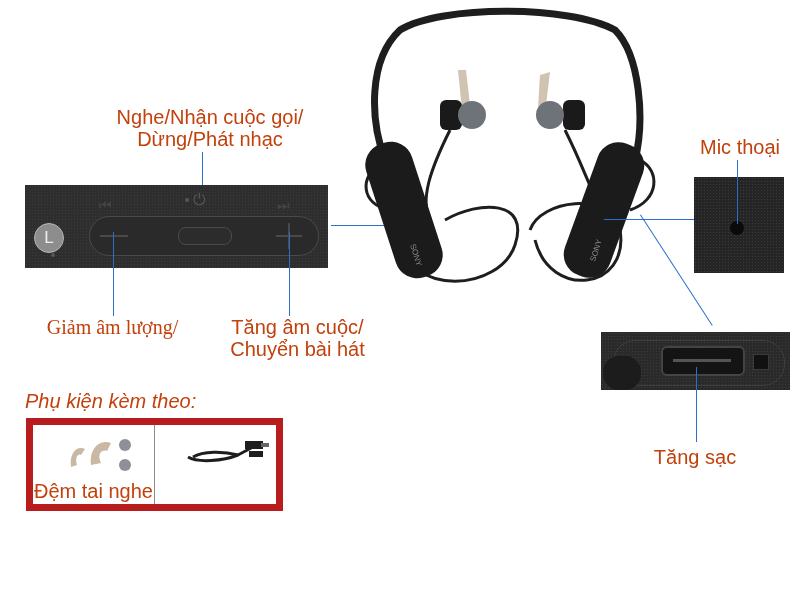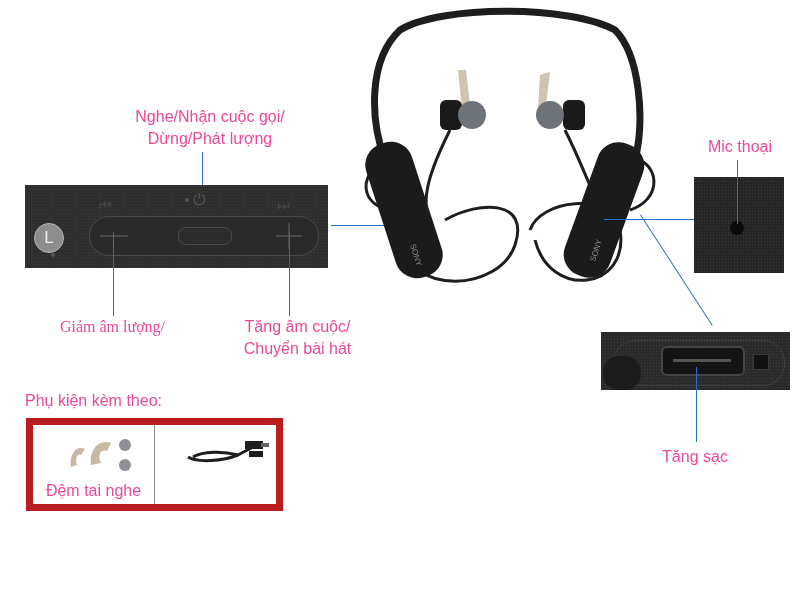--- a/index.html
+++ b/index.html
@@ -1,29 +1,29 @@
 <!DOCTYPE html>
 <html><head>
 <meta charset="utf-8">
 <style>
   html,body{margin:0;padding:0;background:#fff;}
   body{width:800px;height:600px;position:relative;overflow:hidden;font-family:"Liberation Sans",sans-serif;color:#7a7a7a;}
   .abs{position:absolute;}
-  .label{position:absolute;font-size:16px;line-height:22px;text-align:center;color:#ec4899;font-weight:300;white-space:nowrap;}
+  .label{position:absolute;font-size:20px;line-height:22px;text-align:center;color:#c2410c;font-weight:300;white-space:nowrap;}
   .line{position:absolute;background:#2a6fc9;}
   .panel{position:absolute;background:#2e2e2e;
     background-image:radial-gradient(#3b3b3b 0.8px, transparent 1px);background-size:3px 3px;}
   .box{position:absolute;border:7px solid #b91c1c;}
 </style>
 </head>
 <body>
 
 <div class="label" style="left:110px;top:106px;width:200px;">
   <div>Nghe/Nhận cuộc gọi/</div>
-  <div>Dừng/Phát lượng</div>
+  <div>Dừng/Phát nhạc</div>
 </div>
 <div class="line" style="left:202px;top:152px;width:1px;height:84px;"></div>
 
 <div class="panel" style="left:25px;top:185px;width:303px;height:83px;">
   <div class="abs" style="left:9px;top:38px;width:28px;height:28px;border-radius:50%;background:#8d8d8d;border:1px solid #b5b5b5;color:#eee;font-size:17px;line-height:28px;text-align:center;">L</div>
   <div class="abs" style="left:26px;top:68px;width:4px;height:4px;border-radius:50%;background:#555;"></div>
   <div class="abs" style="left:74px;top:12px;color:#444;font-size:14px;">⏮</div>
   <div class="abs" style="left:168px;top:6px;color:#555;font-size:16px;">⏻</div>
   <div class="abs" style="left:160px;top:13px;width:4px;height:4px;border-radius:50%;background:#555;"></div>
   <div class="abs" style="left:252px;top:12px;color:#444;font-size:14px;">⏭</div>
@@ -78,21 +78,21 @@
   <div class="abs" style="left:12px;top:8px;width:170px;height:44px;border-radius:22px;border:1px solid #3f3f3f;"></div>
   <div class="abs" style="left:2px;top:24px;width:38px;height:34px;border-radius:16px;background:#1c1c1c;"></div>
   <div class="abs" style="left:60px;top:14px;width:80px;height:26px;border-radius:6px;border:2px solid #444;background:#141414;">
     <div class="abs" style="left:10px;top:11px;width:58px;height:3px;background:#555;"></div>
   </div>
   <div class="abs" style="left:152px;top:22px;width:14px;height:14px;background:#111;border:1px solid #3a3a3a;"></div>
 </div>
 <div class="line" style="left:696px;top:367px;width:1px;height:75px;"></div>
 <div class="label" style="left:640px;top:446px;width:110px;">Tăng sạc</div>
 
-<div class="label" style="left:25px;top:390px;text-align:center;">Phụ kiện kèm theo:</div>
+<div class="label" style="left:25px;top:390px;text-align:center;font-style:italic;">Phụ kiện kèm theo:</div>
 <div class="box" style="left:26px;top:418px;width:243px;height:79px;">
   <div class="abs" style="left:121px;top:0;width:1px;height:79px;background:#8c8c8c;"></div>
   <svg class="abs" style="left:28px;top:10px;" width="80" height="40">
     <path d="M10 32 C8 18 16 10 24 14 L20 20 C16 18 14 24 16 30 Z" fill="#c9b8a4"></path>
     <path d="M30 30 C28 12 40 4 50 8 L46 16 C40 14 36 20 40 28 Z" fill="#c9b8a4"></path>
     <circle cx="64" cy="10" r="6" fill="#8d9096"></circle>
     <circle cx="64" cy="30" r="6" fill="#8d9096"></circle>
   </svg>
   <svg class="abs" style="left:150px;top:12px;" width="90" height="30">
     <path d="M5 20 C15 26 40 24 55 18 L70 10" fill="none" stroke="#1e1e1e" stroke-width="3"></path>

